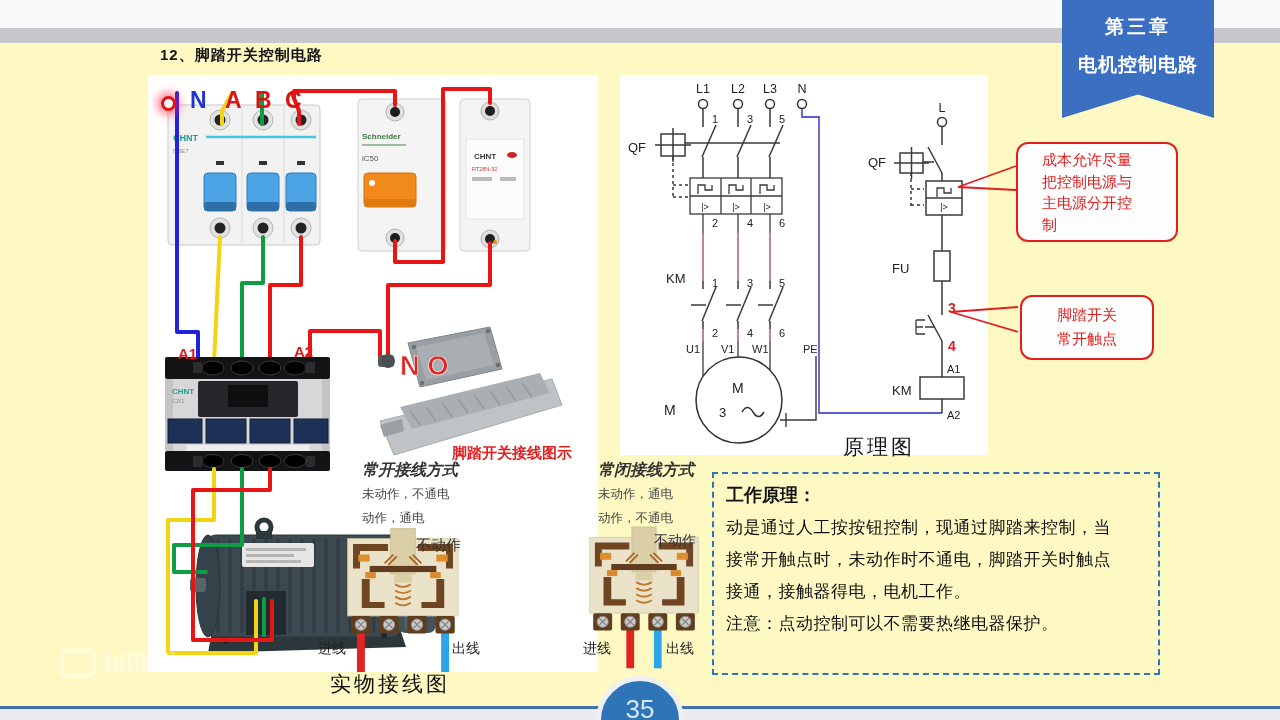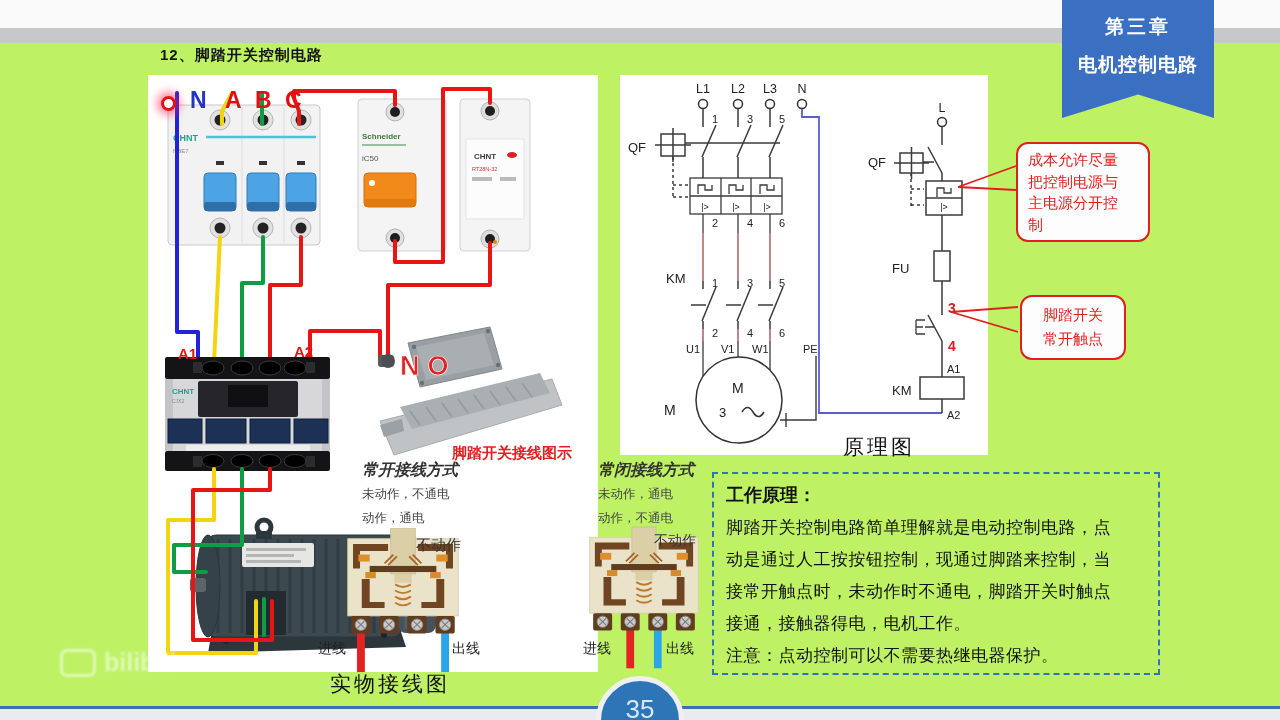--- a/index.html
+++ b/index.html
@@ -1,17 +1,17 @@
 <!DOCTYPE html>
 <html><head>
 <meta charset="utf-8">
 <style>
   html,body{margin:0;padding:0;background:#888;}
   .slide{position:relative;width:1280px;height:720px;overflow:hidden;
-         background:#bef264;font-family:"Liberation Sans",sans-serif;}
+         background:#fef9c3;font-family:"Liberation Sans",sans-serif;}
   .abs{position:absolute;}
   .top-light{left:0;top:0;width:1280px;height:28px;background:#fafafb;}
   .top-band{left:0;top:28px;width:1280px;height:15px;background:#c7c8cb;}
   .ribbon{left:1062px;top:0;width:152px;height:118px;background:#3b6fc2;z-index:6;
           clip-path:polygon(0 0,100% 0,100% 100%,50% 80%,0 100%);
           color:#fff;text-align:center;font-weight:bold;}
   .ribbon .l1{margin-top:14px;font-size:19px;letter-spacing:3px;}
   .ribbon .l2{margin-top:12px;font-size:19px;letter-spacing:1px;}
   .page-title{left:160px;top:46px;font-size:15px;font-weight:600;color:#151515;letter-spacing:1px;z-index:4;}
   .panel{background:#ffffff;z-index:1;}
@@ -21,21 +21,21 @@
   .txt{position:absolute;z-index:3;color:#333;text-align:right;}
   .glow-dot{left:161px;top:96px;width:9px;height:9px;border:3px solid #e01414;border-radius:50%;
             background:#fff;box-shadow:0 0 9px 4px rgba(255,30,80,.55);z-index:3;}
   .caption{font-size:21px;color:#111;letter-spacing:3px;}
   .pedal-caption{left:452px;top:444px;font-size:15px;font-weight:bold;color:#e02020;}
   .blk-title{font-size:16px;font-weight:600;color:#333;font-style:italic;}
   .blk-line{font-size:12.5px;color:#444;}
   .blk-state{font-size:15px;color:#333;margin-top:12px;}
   .blk-wire{font-size:14px;color:#222;}
   .callout{position:absolute;z-index:4;border:2px solid #e02020;border-radius:12px;background:#fdfdfd;
-           color:#e02020;font-size:15px;line-height:21.5px;padding:5px 10px;}
+           color:#e02020;font-size:15px;line-height:21.5px;padding:5px 24px;}
   .callout.center{text-align:center;line-height:24px;padding-top:6px;}
   .principle{left:712px;top:472px;width:448px;height:203px;border:2px dashed #2e74b6;
              box-sizing:border-box;padding:5px 12px;z-index:3;color:#111;}
   .principle .p-title{font-size:18px;font-weight:bold;line-height:33px;}
   .principle .p-line{font-size:17px;line-height:32px;letter-spacing:.5px;}
   .footer-line{left:0;top:706px;width:1280px;height:3px;background:#3f6fae;z-index:4;}
   .footer-strip{left:0;top:709px;width:1280px;height:11px;background:#e9ebef;z-index:4;}
   .page-circle{left:596px;top:676px;width:88px;height:88px;border-radius:50%;background:#2e75b8;
                border:5px solid #eef0f4;box-sizing:border-box;z-index:5;text-align:center;}
   .page-circle span{display:block;margin-top:13px;color:#d5e8fb;font-size:26px;}
@@ -444,21 +444,20 @@
     <div>主电源分开控</div>
     <div>制</div>
   </div>
   <div class="callout center" style="left:1020px;top:295px;width:82px;height:50px">
     <div>脚踏开关</div>
     <div>常开触点</div>
   </div>
 
   <div class="abs principle">
     <div class="p-title">工作原理：</div>
-    <div class="p-line">脚踏开关控制电路简单理解就是电动控制电路，点</div>
     <div class="p-line">动是通过人工按按钮控制，现通过脚踏来控制，当</div>
     <div class="p-line">接常开触点时，未动作时不通电，脚踏开关时触点</div>
     <div class="p-line">接通，接触器得电，电机工作。</div>
     <div class="p-line">注意：点动控制可以不需要热继电器保护。</div>
   </div>
 
   <div class="abs watermark">
     <span class="wm-tv"></span>
     <span>bilibili</span>
   </div>

